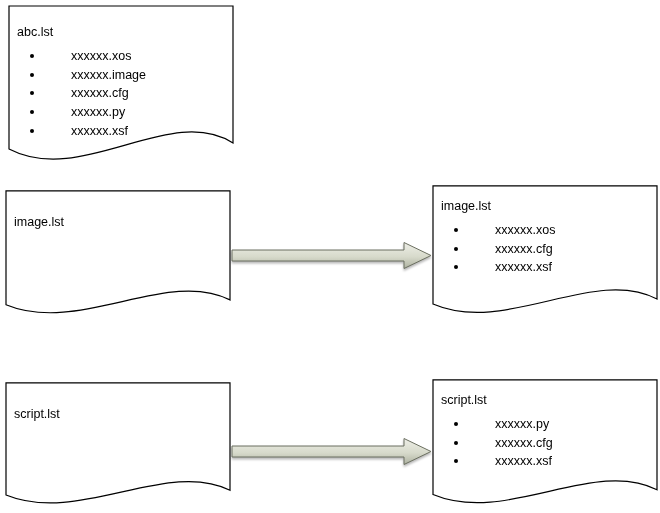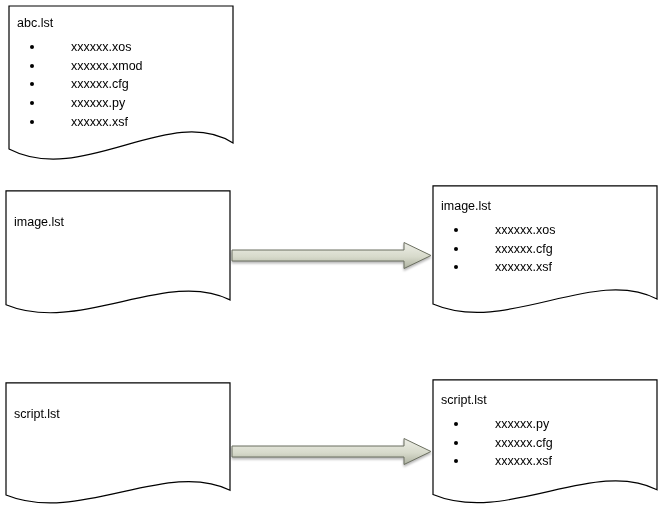--- a/index.html
+++ b/index.html
@@ -18,21 +18,21 @@
     width: 100%; height: 100%;
     overflow: visible;
     display: block;
   }
   .doc-shape path {
     fill: #ffffff;
     stroke: #000000;
     stroke-width: 1.2;
   }
   .doc .content { position: relative; padding: 6px 8px 0 9px; }
-  .doc.pad-sm .content { padding-top: 11px; }
+  .doc.pad-sm .content { padding-top: 20px; }
   .doc.pad-md .content { padding-top: 14px; }
   .doc.pad-lg .content { padding-top: 25px; }
   .doc .title { font-size: 12.5px; line-height: 15px; }
   .file-list { list-style: none; margin: 7px 0 0 0; padding: 0 0 0 13px; }
   .file-list li { display: flex; align-items: center; font-size: 12.5px; height: 18.6px; gap: 24px; }
   .bullet {
     width: 4px; height: 4px; border-radius: 50%;
     background: #000; margin-right: 13px; flex: 0 0 auto;
   }
   .arrow {
@@ -54,21 +54,21 @@
     </svg>
     <div class="content">
       <div class="title">abc.lst</div>
       <ul class="file-list">
         <li>
             <span class="bullet"></span>
             <span>xxxxxx.xos</span>
           </li>
         <li>
             <span class="bullet"></span>
-            <span>xxxxxx.xmod</span>
+            <span>xxxxxx.image</span>
           </li>
         <li>
             <span class="bullet"></span>
             <span>xxxxxx.cfg</span>
           </li>
         <li>
             <span class="bullet"></span>
             <span>xxxxxx.py</span>
           </li>
         <li>

